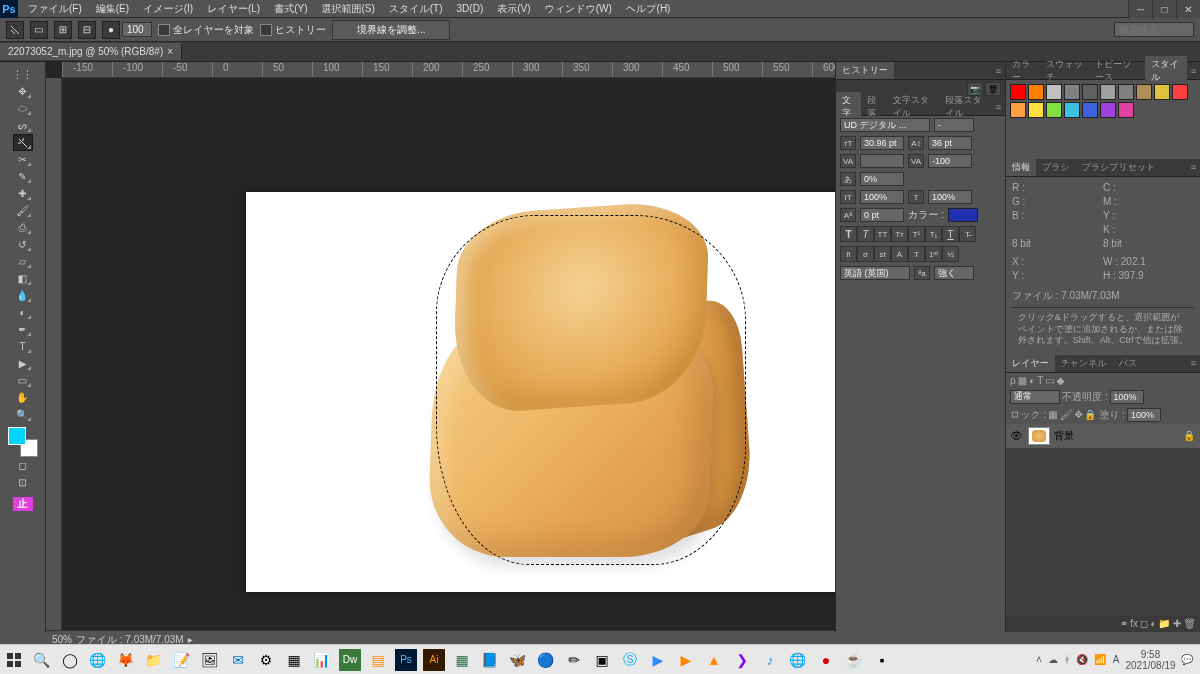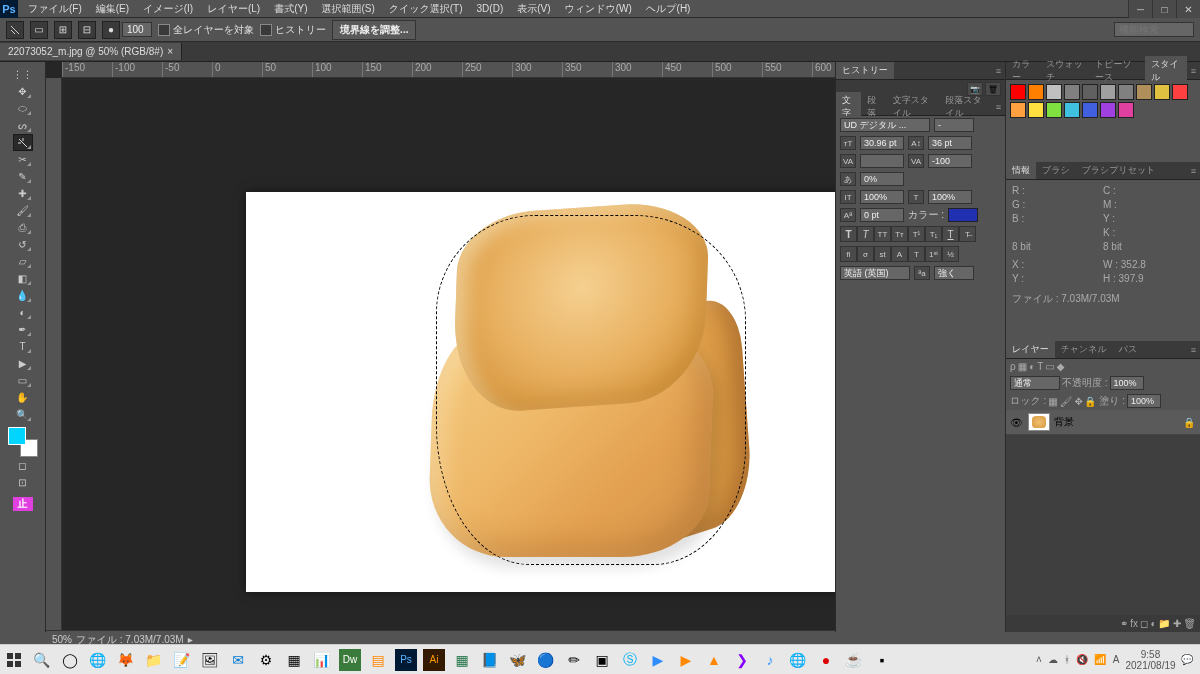--- a/index.html
+++ b/index.html
@@ -7,37 +7,37 @@
 .titlebar { height:18px; background:linear-gradient(#1a1a1a,#1a1a1a); display:flex; align-items:center; color:#ccc; }
 .titlebar .logo { width:18px; height:18px; background:#001a33; color:#5bb3ff; display:flex; align-items:center; justify-content:center; font-weight:bold; font-size:11px; }
 .menubar { height:18px; background:#535353; display:flex; align-items:center; padding:0 4px; gap:2px; border-bottom:1px solid #2a2a2a; flex:1; }
 .menubar span { color:#ddd; padding:1px 6px; cursor:pointer; }
 .winctrl { margin-left:auto; display:flex; }
 .winctrl div { width:24px; height:18px; display:flex; align-items:center; justify-content:center; color:#ccc; background:#4a4a4a; border-left:1px solid #333; cursor:pointer; }
 .optbar { height:24px; background:#535353; display:flex; align-items:center; padding:0 6px; gap:6px; border-bottom:1px solid #2a2a2a; color:#ddd; }
 .opt-btn { width:18px; height:18px; background:#3a3a3a; border:1px solid #222; display:flex; align-items:center; justify-content:center; }
 .opt-input { background:#666; border:1px solid #333; color:#eee; padding:1px 4px; width:30px; }
 .opt-checkbox { width:12px; height:12px; border:1px solid #888; background:#3a3a3a; display:inline-block; vertical-align:middle; margin-right:3px; }
-.opt-button { background:#5a5a5a; border:1px solid #333; padding:2px 7px; color:#eee;font-weight:bold; }
+.opt-button { background:#5a5a5a; border:1px solid #333; padding:2px 24px; color:#eee; }
 .doctab { height:20px; background:#3a3a3a; display:flex; align-items:center; border-bottom:1px solid #222; }
 .doctab .tab { background:#535353; color:#ddd; padding:3px 8px; display:flex; align-items:center; gap:4px; border-right:1px solid #222; }
 .doctab .x { cursor:pointer; }
 .workspace { display:flex; height:570px; }
 .toolbox { width:46px; background:#535353; border-right:1px solid #2a2a2a; padding:4px 0; display:flex; flex-direction:column; align-items:center; gap:0; }
 .toolrow { display:flex; }
 .tool { width:20px; height:17px; display:flex; align-items:center; justify-content:center; color:#ccc; cursor:pointer; border:1px solid transparent; position:relative; }
 .tool.sel { background:#2a2a2a; border:1px solid #1a1a1a; }
 .tool.corner::after { content:''; position:absolute; right:1px; bottom:1px; border:2px solid transparent; border-right-color:#999; border-bottom-color:#999; }
 .fgbg { width:30px; height:30px; position:relative; margin-top:4px; }
 .fgbg .fg { width:18px; height:18px; background:#00d5ff; border:1px solid #fff; position:absolute; top:0; left:0; z-index:2; }
 .fgbg .bg { width:18px; height:18px; background:#fff; border:1px solid #888; position:absolute; bottom:0; right:0; }
 .qm { width:20px; height:14px; background:#e040e0; color:#fff; display:flex; align-items:center; justify-content:center; margin-top:6px; font-weight:bold; }
 .canvas-area { flex:1; background:#262626; position:relative; overflow:hidden; }
 .ruler-h { position:absolute; top:0; left:16px; right:0; height:16px; background:#535353; border-bottom:1px solid #333; display:flex; overflow:hidden; color:#aaa; font-size:8px; }
-.ruler-h div { flex:0 0 50px; border-left:1px solid #777; padding-left:2px; }
+.ruler-h div { flex:0 0 50px; border-left:1px solid #777; padding-left:10px; }
 .ruler-v { position:absolute; top:16px; left:0; bottom:0; width:16px; background:#535353; border-right:1px solid #333; }
 .canvas { position:absolute; top:130px; left:200px; width:600px; height:400px; background:#fff; box-shadow:0 0 10px rgba(0,0,0,.5); }
 .bread { position:absolute; top:15px; left:180px; width:320px; height:360px; }
 .bread-top { position:absolute; top:0; left:30px; width:250px; height:200px; background:radial-gradient(ellipse at 50% 40%, #f5d090 0%, #e8b060 50%, #d89840 80%, #c8883a 100%); border-radius:30% 35% 30% 28% / 28% 30% 42% 48%; transform:skewX(-6deg) rotate(-4deg); box-shadow:inset -8px -8px 20px rgba(180,120,40,.4), inset 10px 6px 18px rgba(255,240,200,.6); }
 .bread-front { position:absolute; top:120px; left:5px; width:280px; height:230px; background:linear-gradient(135deg,#f5cc82 0%, #eeb868 40%, #e2a050 70%, #d4944a 100%); border-radius:20% 26% 30% 28% / 40% 30% 28% 35%; transform:skewX(-2deg); box-shadow:inset -15px -10px 30px rgba(160,100,40,.4), inset 12px 8px 22px rgba(255,235,190,.5), 6px 10px 14px rgba(0,0,0,.12); }
 .bread-side { position:absolute; top:100px; left:200px; width:120px; height:230px; background:linear-gradient(100deg,#ecb264 0%, #da9a46 60%, #c88838 100%); border-radius:18% 30% 34% 20% / 30% 26% 30% 44%; transform:skewY(-18deg) skewX(4deg); box-shadow:inset -10px -6px 20px rgba(140,80,30,.45), inset 6px 4px 14px rgba(255,225,170,.35); }
 .marquee { position:absolute; top:8px; left:10px; width:310px; height:350px; border:1px dashed #000; border-radius:32% 36% 30% 30% / 28% 30% 34% 40%; animation:march 1s linear infinite; pointer-events:none; }
 @keyframes march { to { border-color:#000 #fff #000 #fff; } }
 .panels { width:170px; background:#535353; border-left:1px solid #2a2a2a; display:flex; flex-direction:column; }
 .panel-tabs { height:18px; background:#3a3a3a; display:flex; align-items:center; border-bottom:1px solid #222; }
@@ -78,21 +78,21 @@
 
 <div class="titlebar">
   <div class="logo">Ps</div>
   <div class="menubar">
     <span>ファイル(F)</span>
     <span>編集(E)</span>
     <span>イメージ(I)</span>
     <span>レイヤー(L)</span>
     <span>書式(Y)</span>
     <span>選択範囲(S)</span>
-    <span>クイック選択(T)</span>
+    <span>スタイル(T)</span>
     <span>3D(D)</span>
     <span>表示(V)</span>
     <span>ウィンドウ(W)</span>
     <span>ヘルプ(H)</span>
   </div>
   <div class="winctrl">
     <div>─</div>
     <div>□</div>
     <div>✕</div>
   </div>
@@ -374,27 +374,28 @@
       <div class="row">
           <div class="half"></div>
           <div class="half"><span>K :</span></div>
         </div>
       <div class="row">
           <div class="half"><span>8 bit</span></div>
           <div class="half"><span>8 bit</span></div>
         </div>
       <div class="row" style="margin-top:4px">
           <div class="half"><span>X :</span></div>
-          <div class="half"><span>W :</span> <span>352.8</span></div>
+          <div class="half"><span>W :</span> <span>202.1</span></div>
         </div>
       <div class="row">
           <div class="half"><span>Y :</span></div>
           <div class="half"><span>H :</span> <span>397.9</span></div>
         </div>
       <div style="margin-top:6px">ファイル : 7.03M/7.03M</div>
+      <div class="info-tip">クリック&amp;ドラッグすると、選択範囲がペイントで塗に追加されるか、または除外されます。Shift、Alt、Ctrlで他は拡張。</div>
     </div>
 
     <div style="flex:1"></div>
 
     <div class="panel-tabs">
       <span class="act">レイヤー</span>
       <span>チャンネル</span>
       <span>パス</span>
       <span class="mini">≡</span>
     </div>

